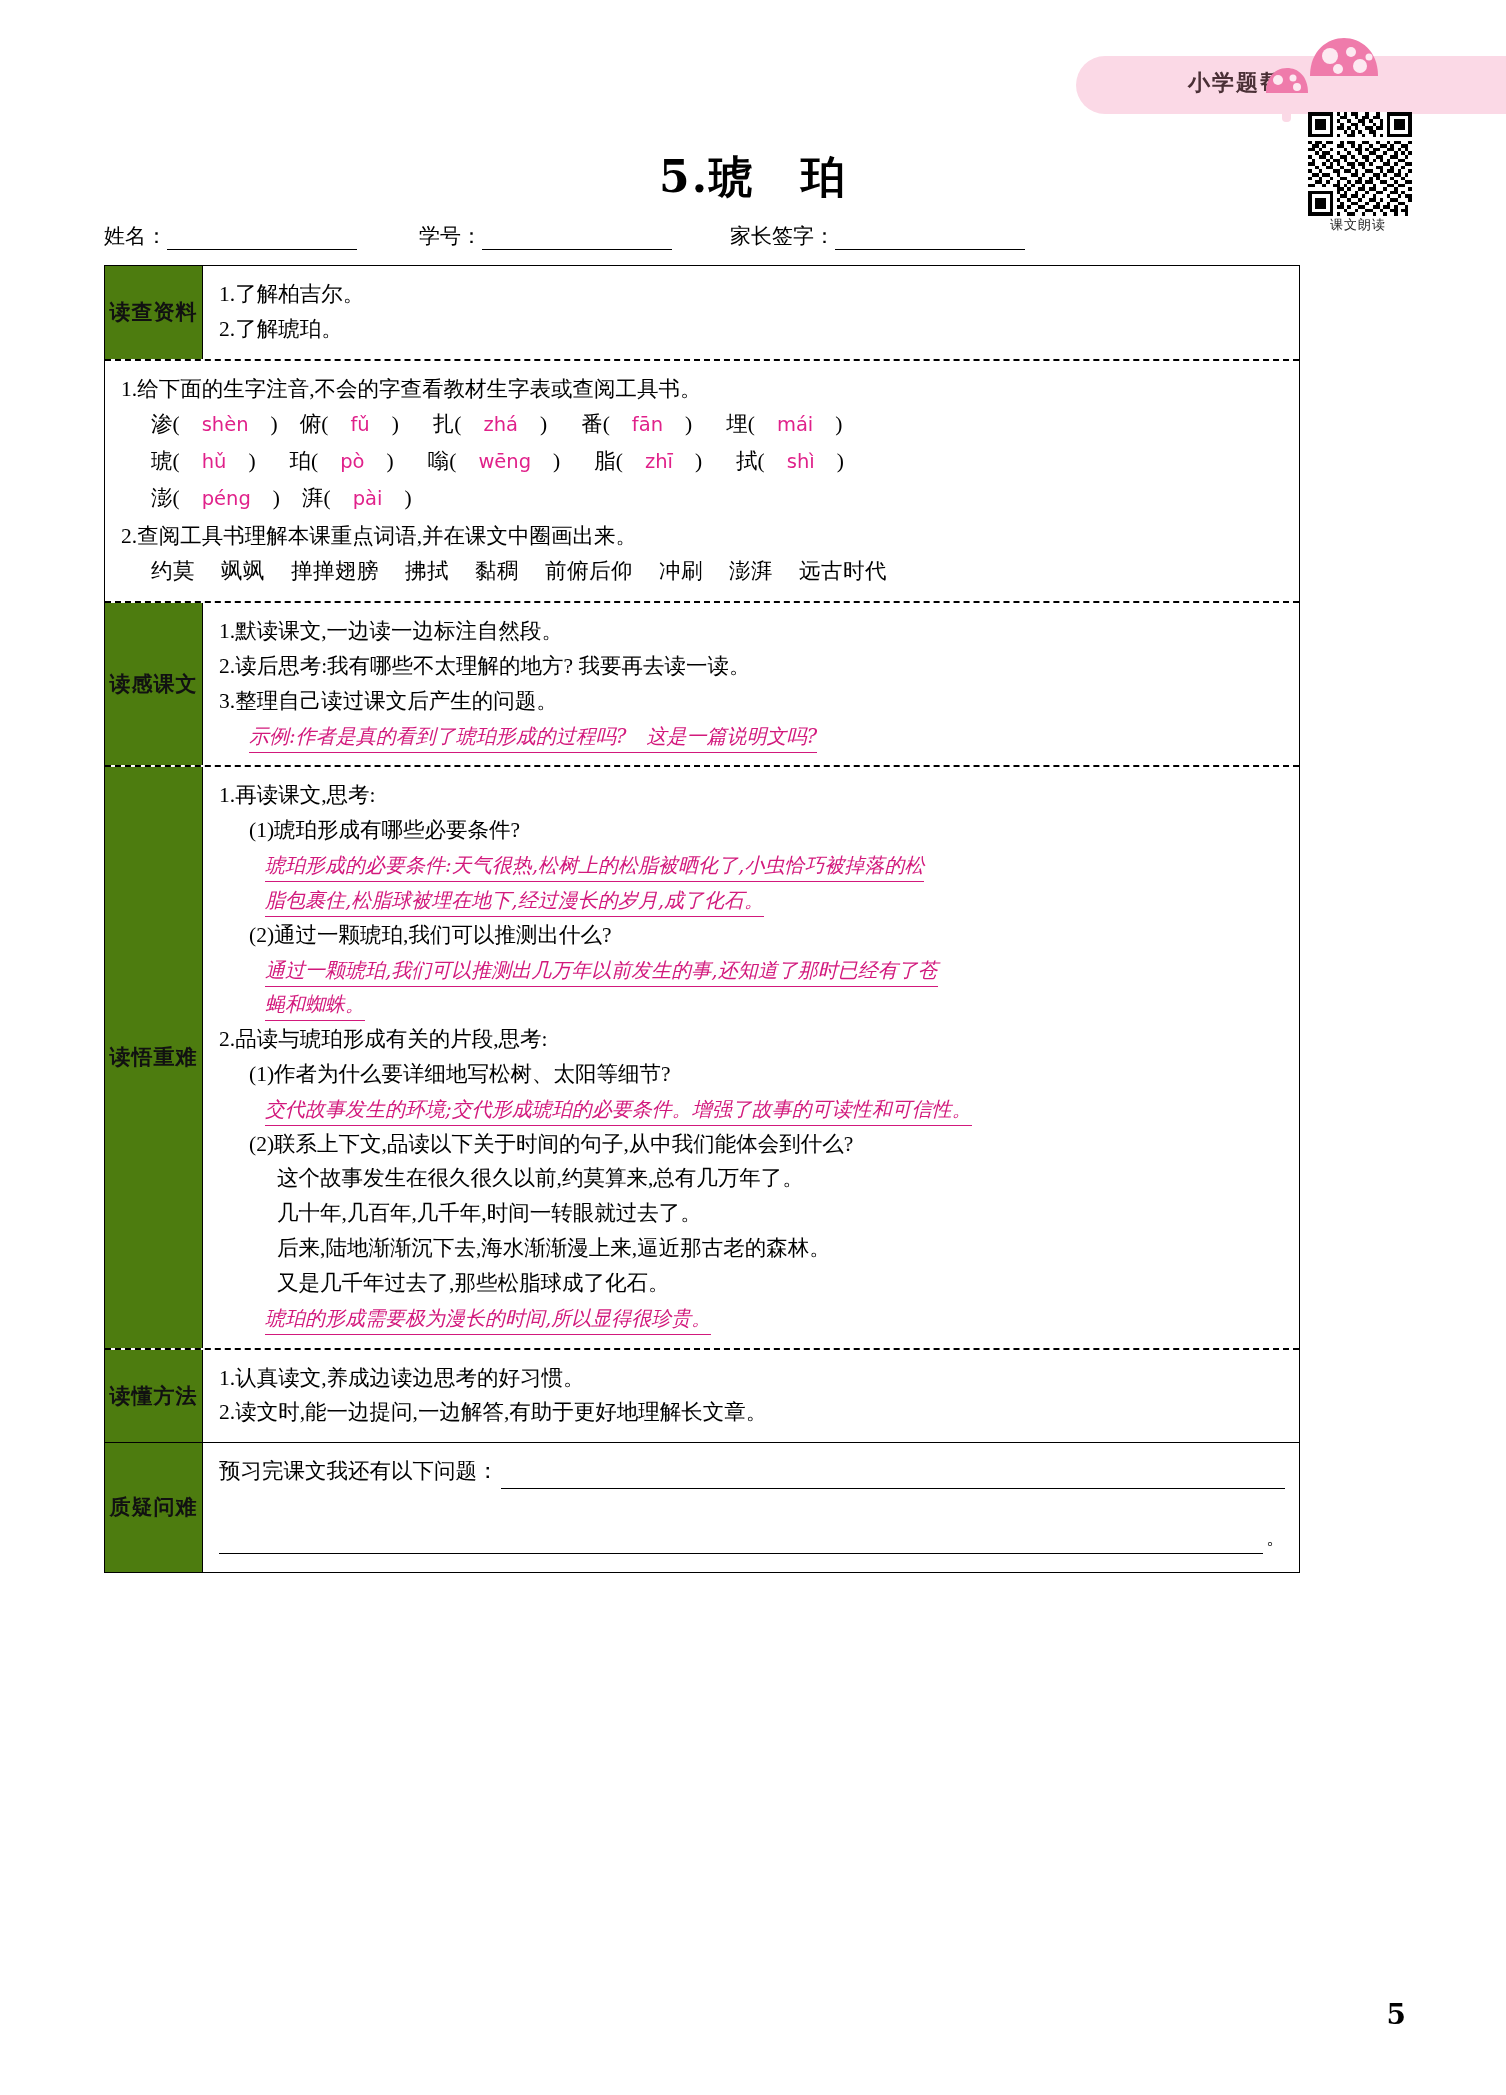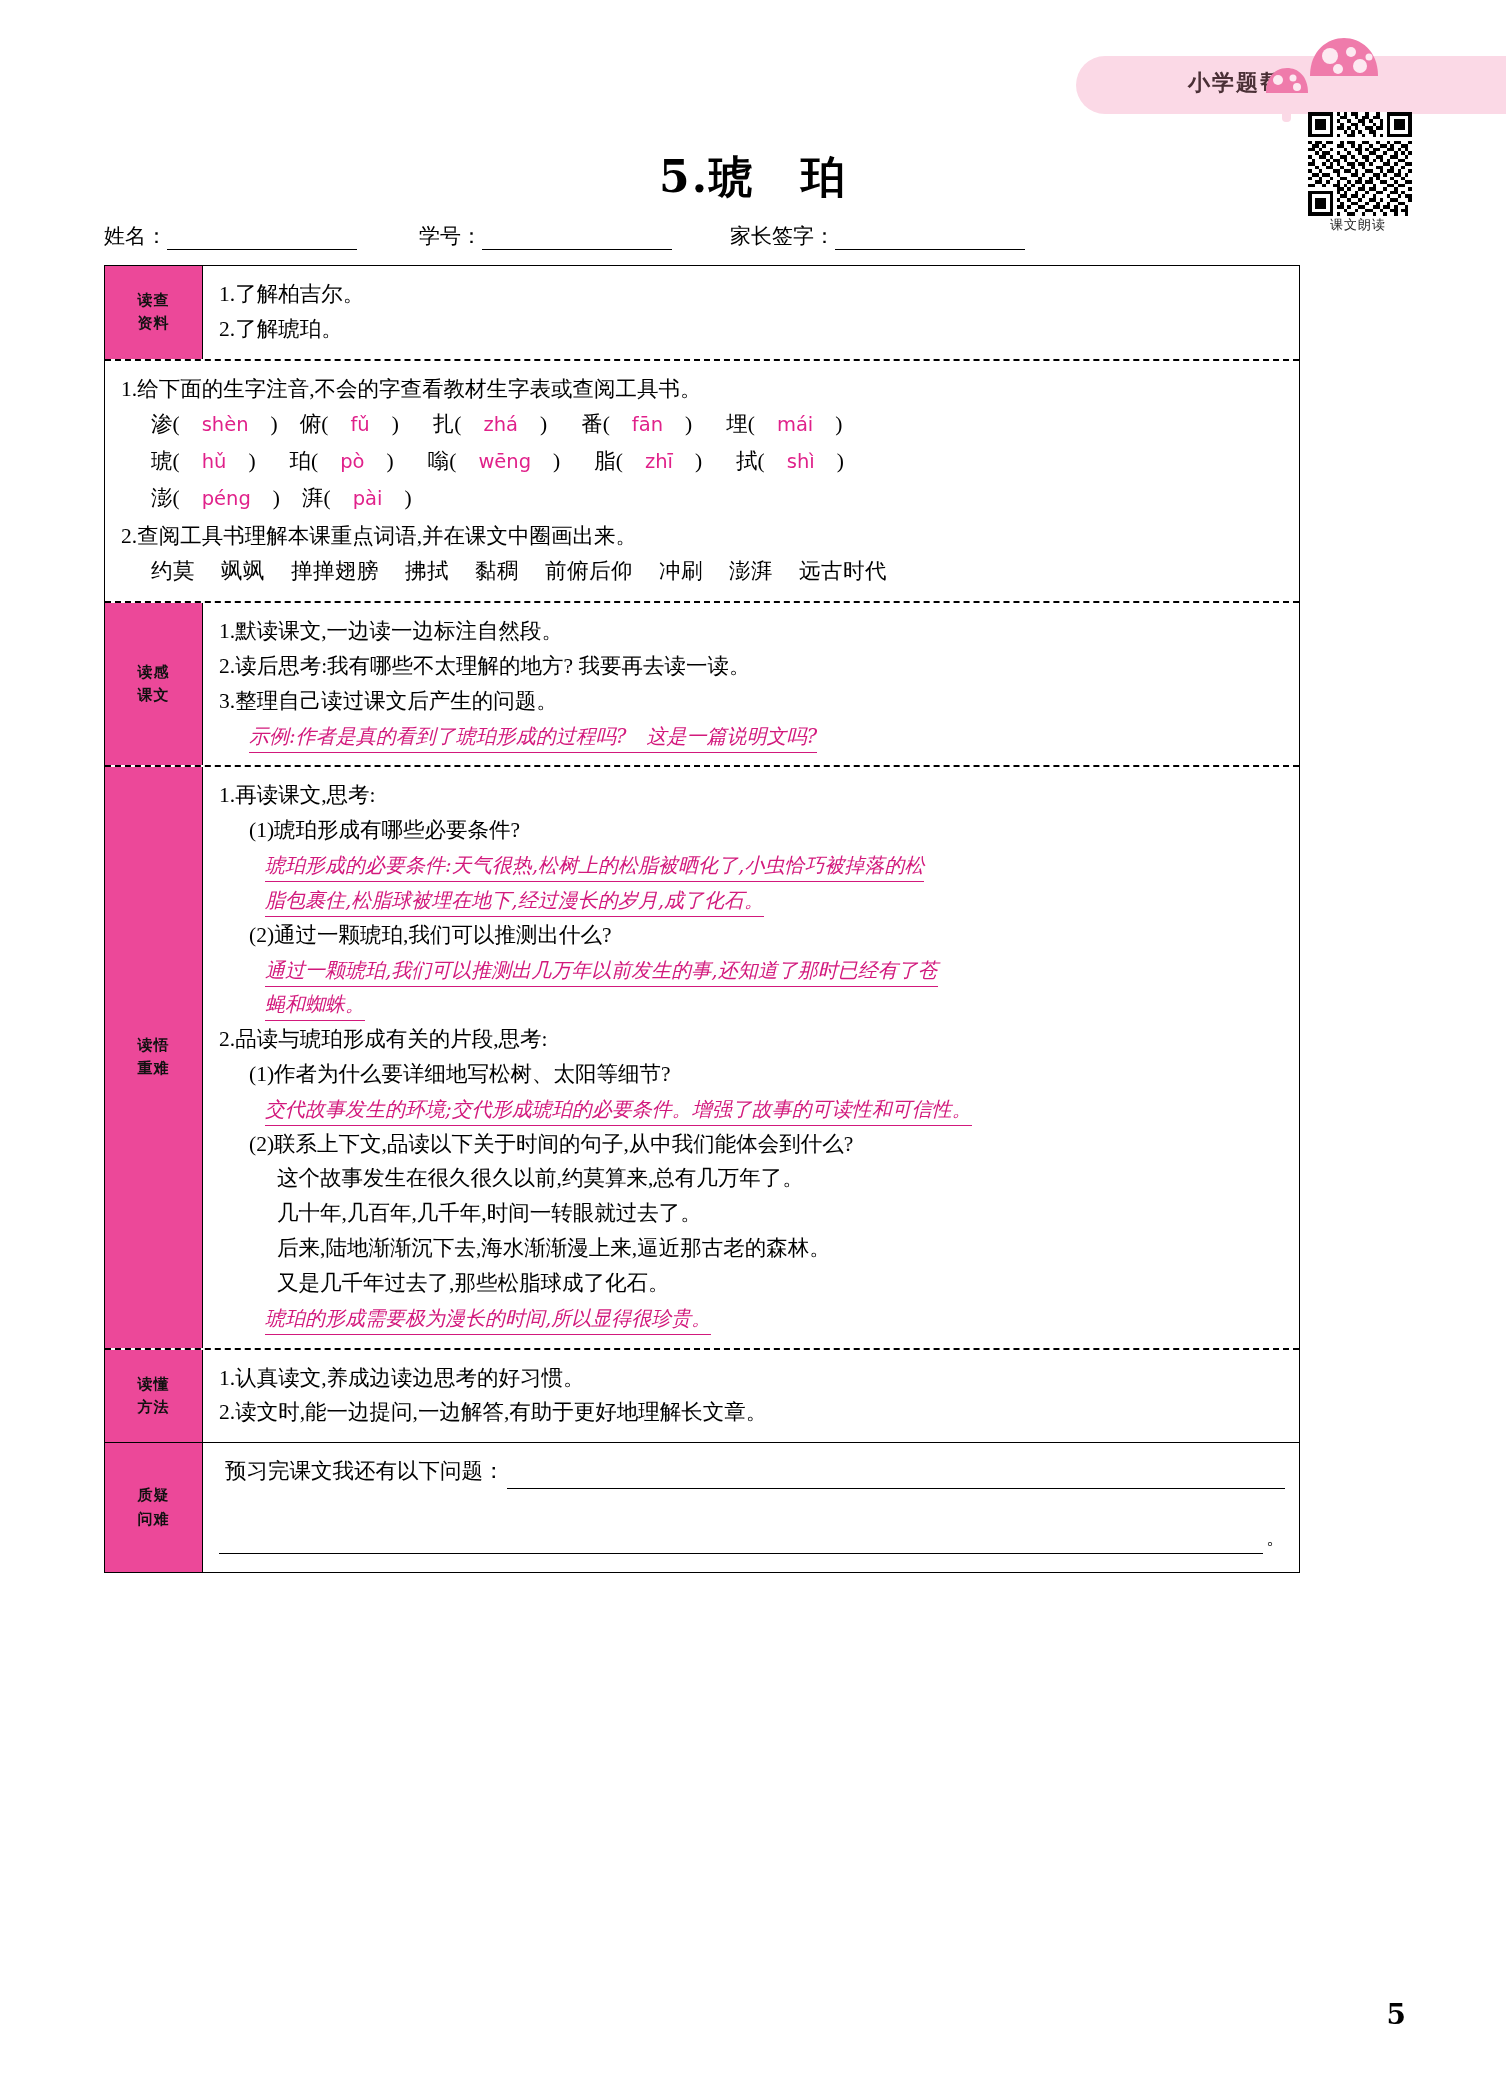--- a/index.html
+++ b/index.html
@@ -119,29 +119,29 @@
   .row {
     display: flex;
     align-items: stretch;
   }
   .row + .row.dashed-top { border-top: 2px dashed #000; }
   .row + .row.solid-top  { border-top: 1.6px solid #000; }
 
   .cat {
     width: 98px;
     min-width: 98px;
-    background: #ec4899;
+    background: #4d7c0f;
     border-right: 1.6px solid #000;
     display: flex;
-    flex-direction: column;
+    flex-direction: row;
     align-items: center;
     justify-content: center;
     font-family: "DejaVu Sans", sans-serif;
     font-weight: 700;
-    font-size: 15px;
+    font-size: 21px;
     line-height: 1.55;
     letter-spacing: 1px;
     color: #111;
     padding: 6px 0;
     box-sizing: border-box;
   }
   .body {
     flex: 1;
     padding: 11px 14px 12px 16px;
     box-sizing: border-box;
@@ -181,21 +181,21 @@
     border-bottom: 1.2px solid #d2197c;
     display: inline-block;
     line-height: 1.5;
     padding-bottom: 1px;
     white-space: nowrap;
   }
   .hand-wrap { padding-left: 46px; }
   .hand-wrap-2 { padding-left: 30px; }
 
   
-  .qline1 { display: flex; align-items: flex-end; white-space: nowrap; margin-left: 6px; }
+  .qline1 { display: flex; align-items: flex-end; white-space: nowrap; }
   .qline1 .rule { flex: 1; border-bottom: 1.4px solid #000; height: 20px; margin-left: 2px; }
   .qline2 { display: flex; align-items: flex-end; margin-top: 34px; }
   .qline2 .rule { flex: 1; border-bottom: 1.4px solid #000; height: 20px; }
   .qline2 .endmark { font-size: 19px; margin-left: 3px; }
 
   .pageno {
     position: absolute;
     right: 100px;
     bottom: 64px;
     font-size: 28px;

